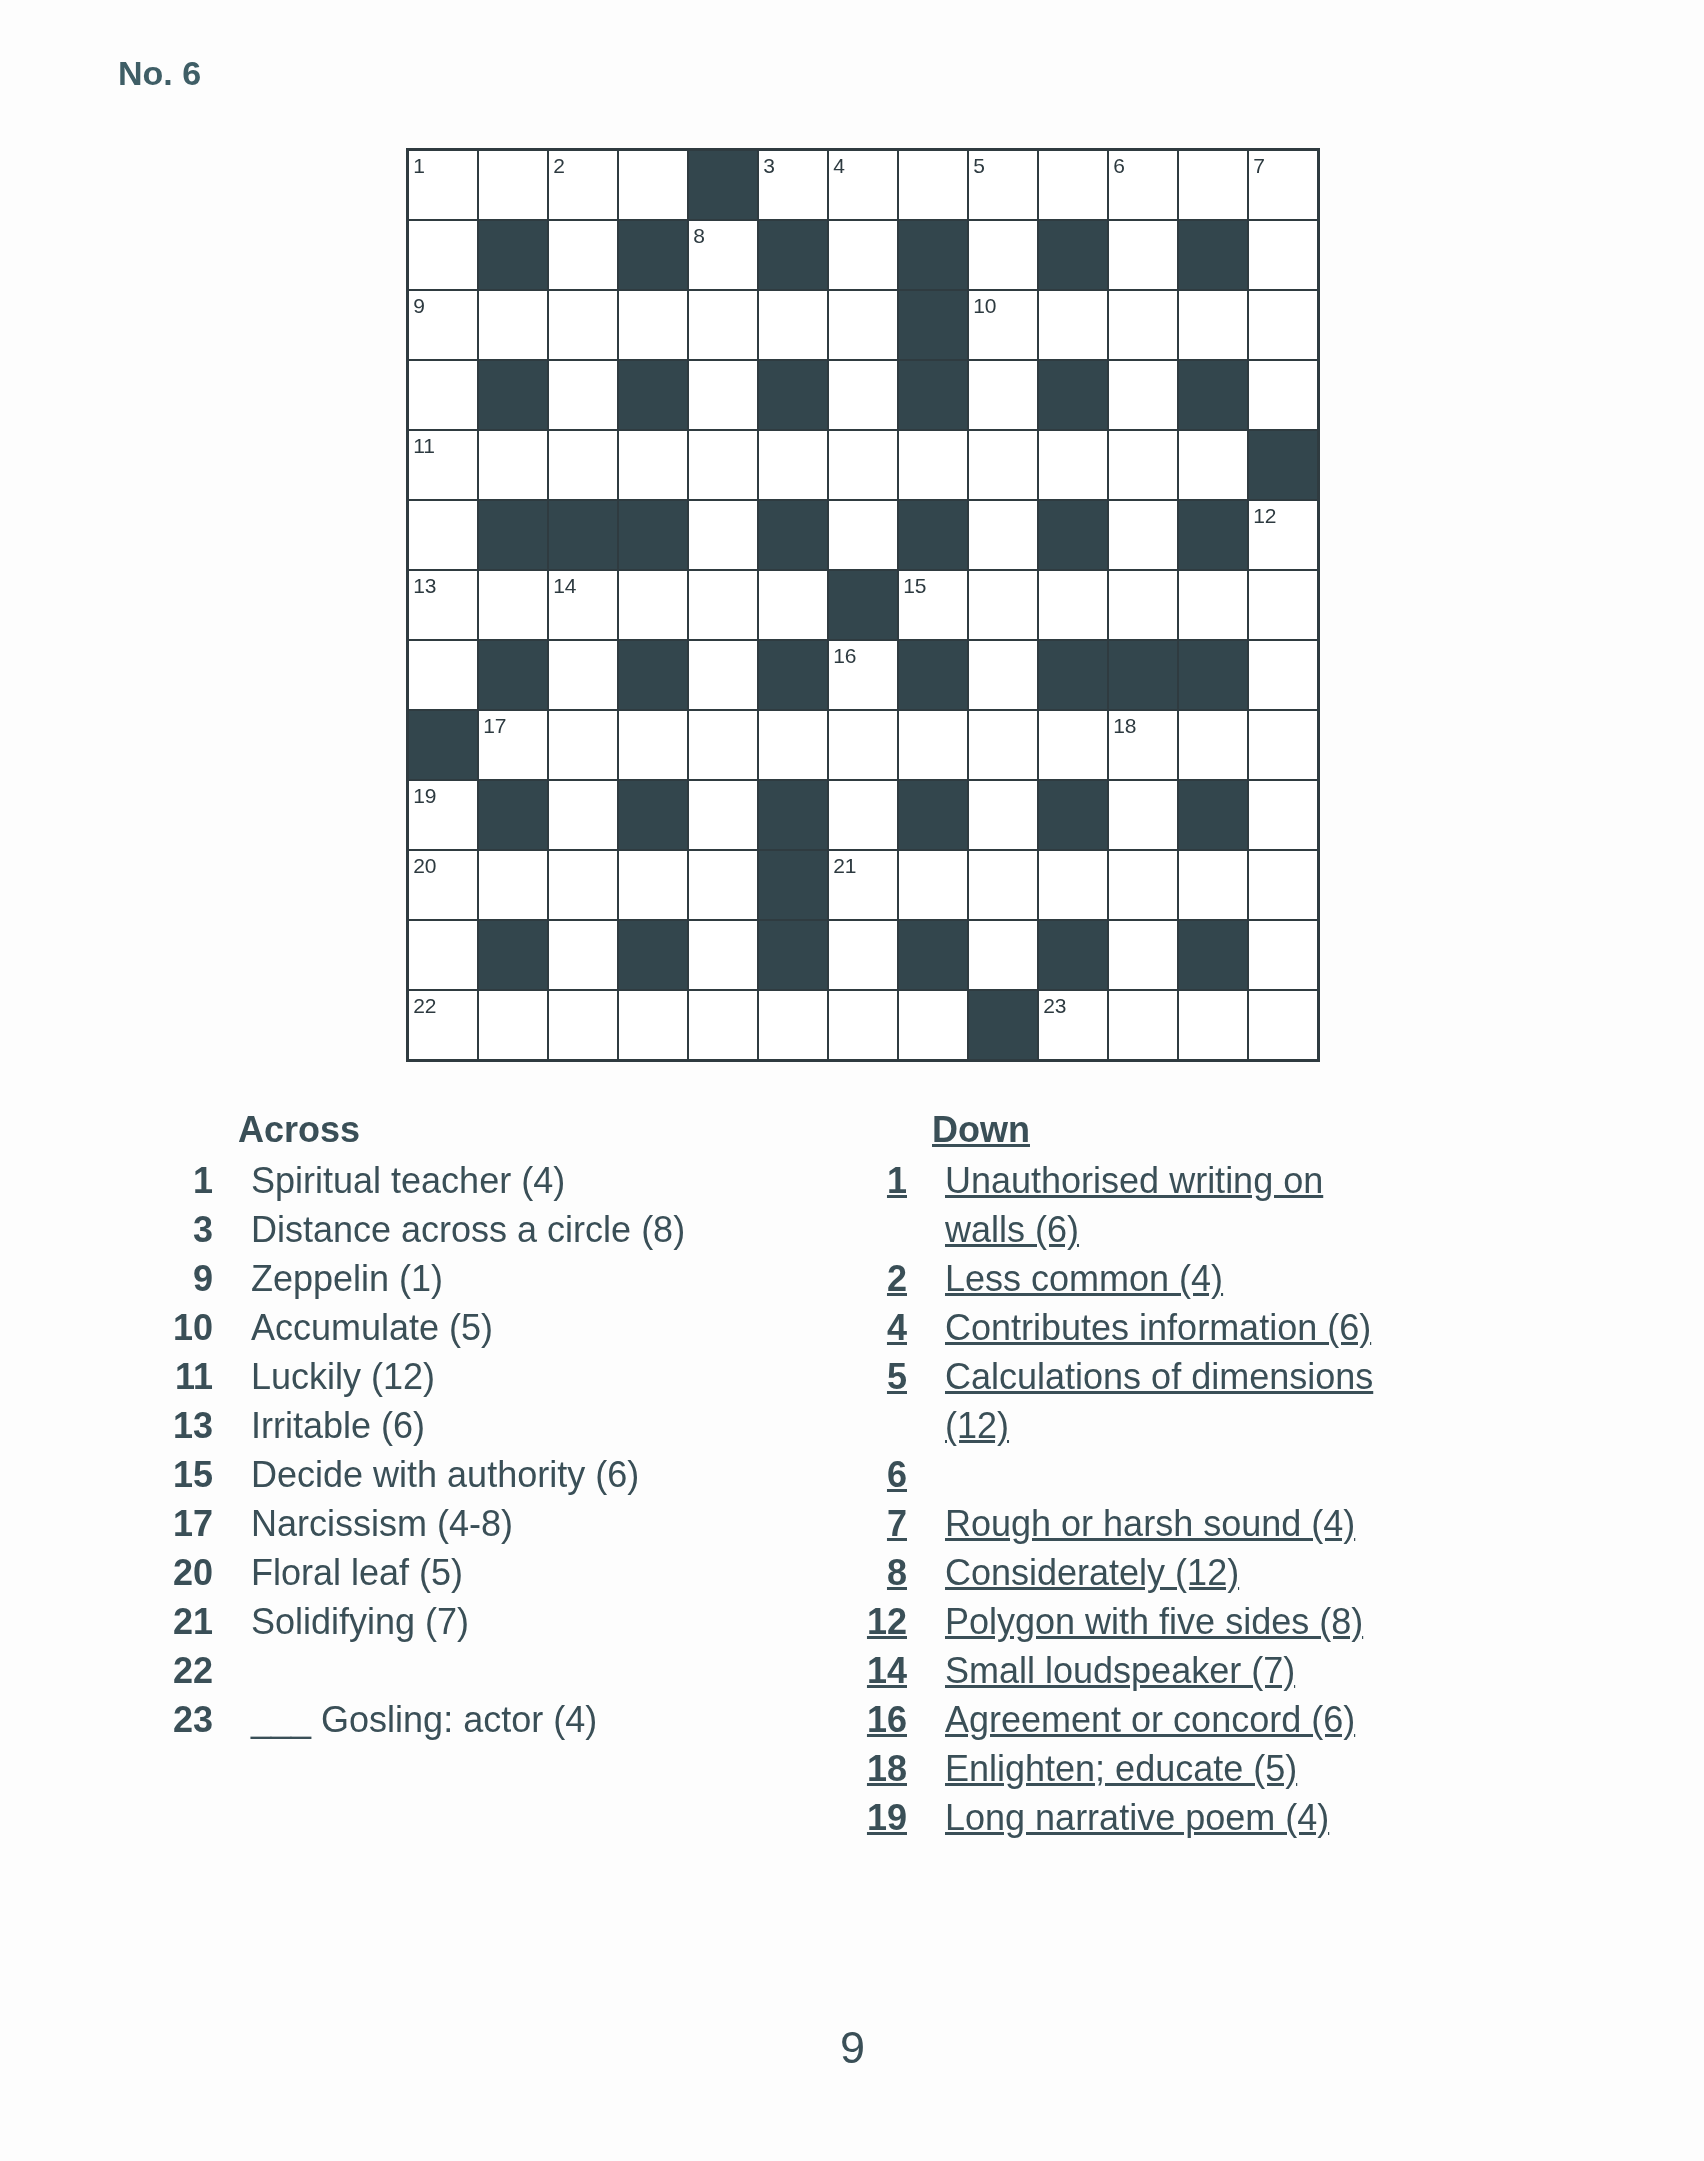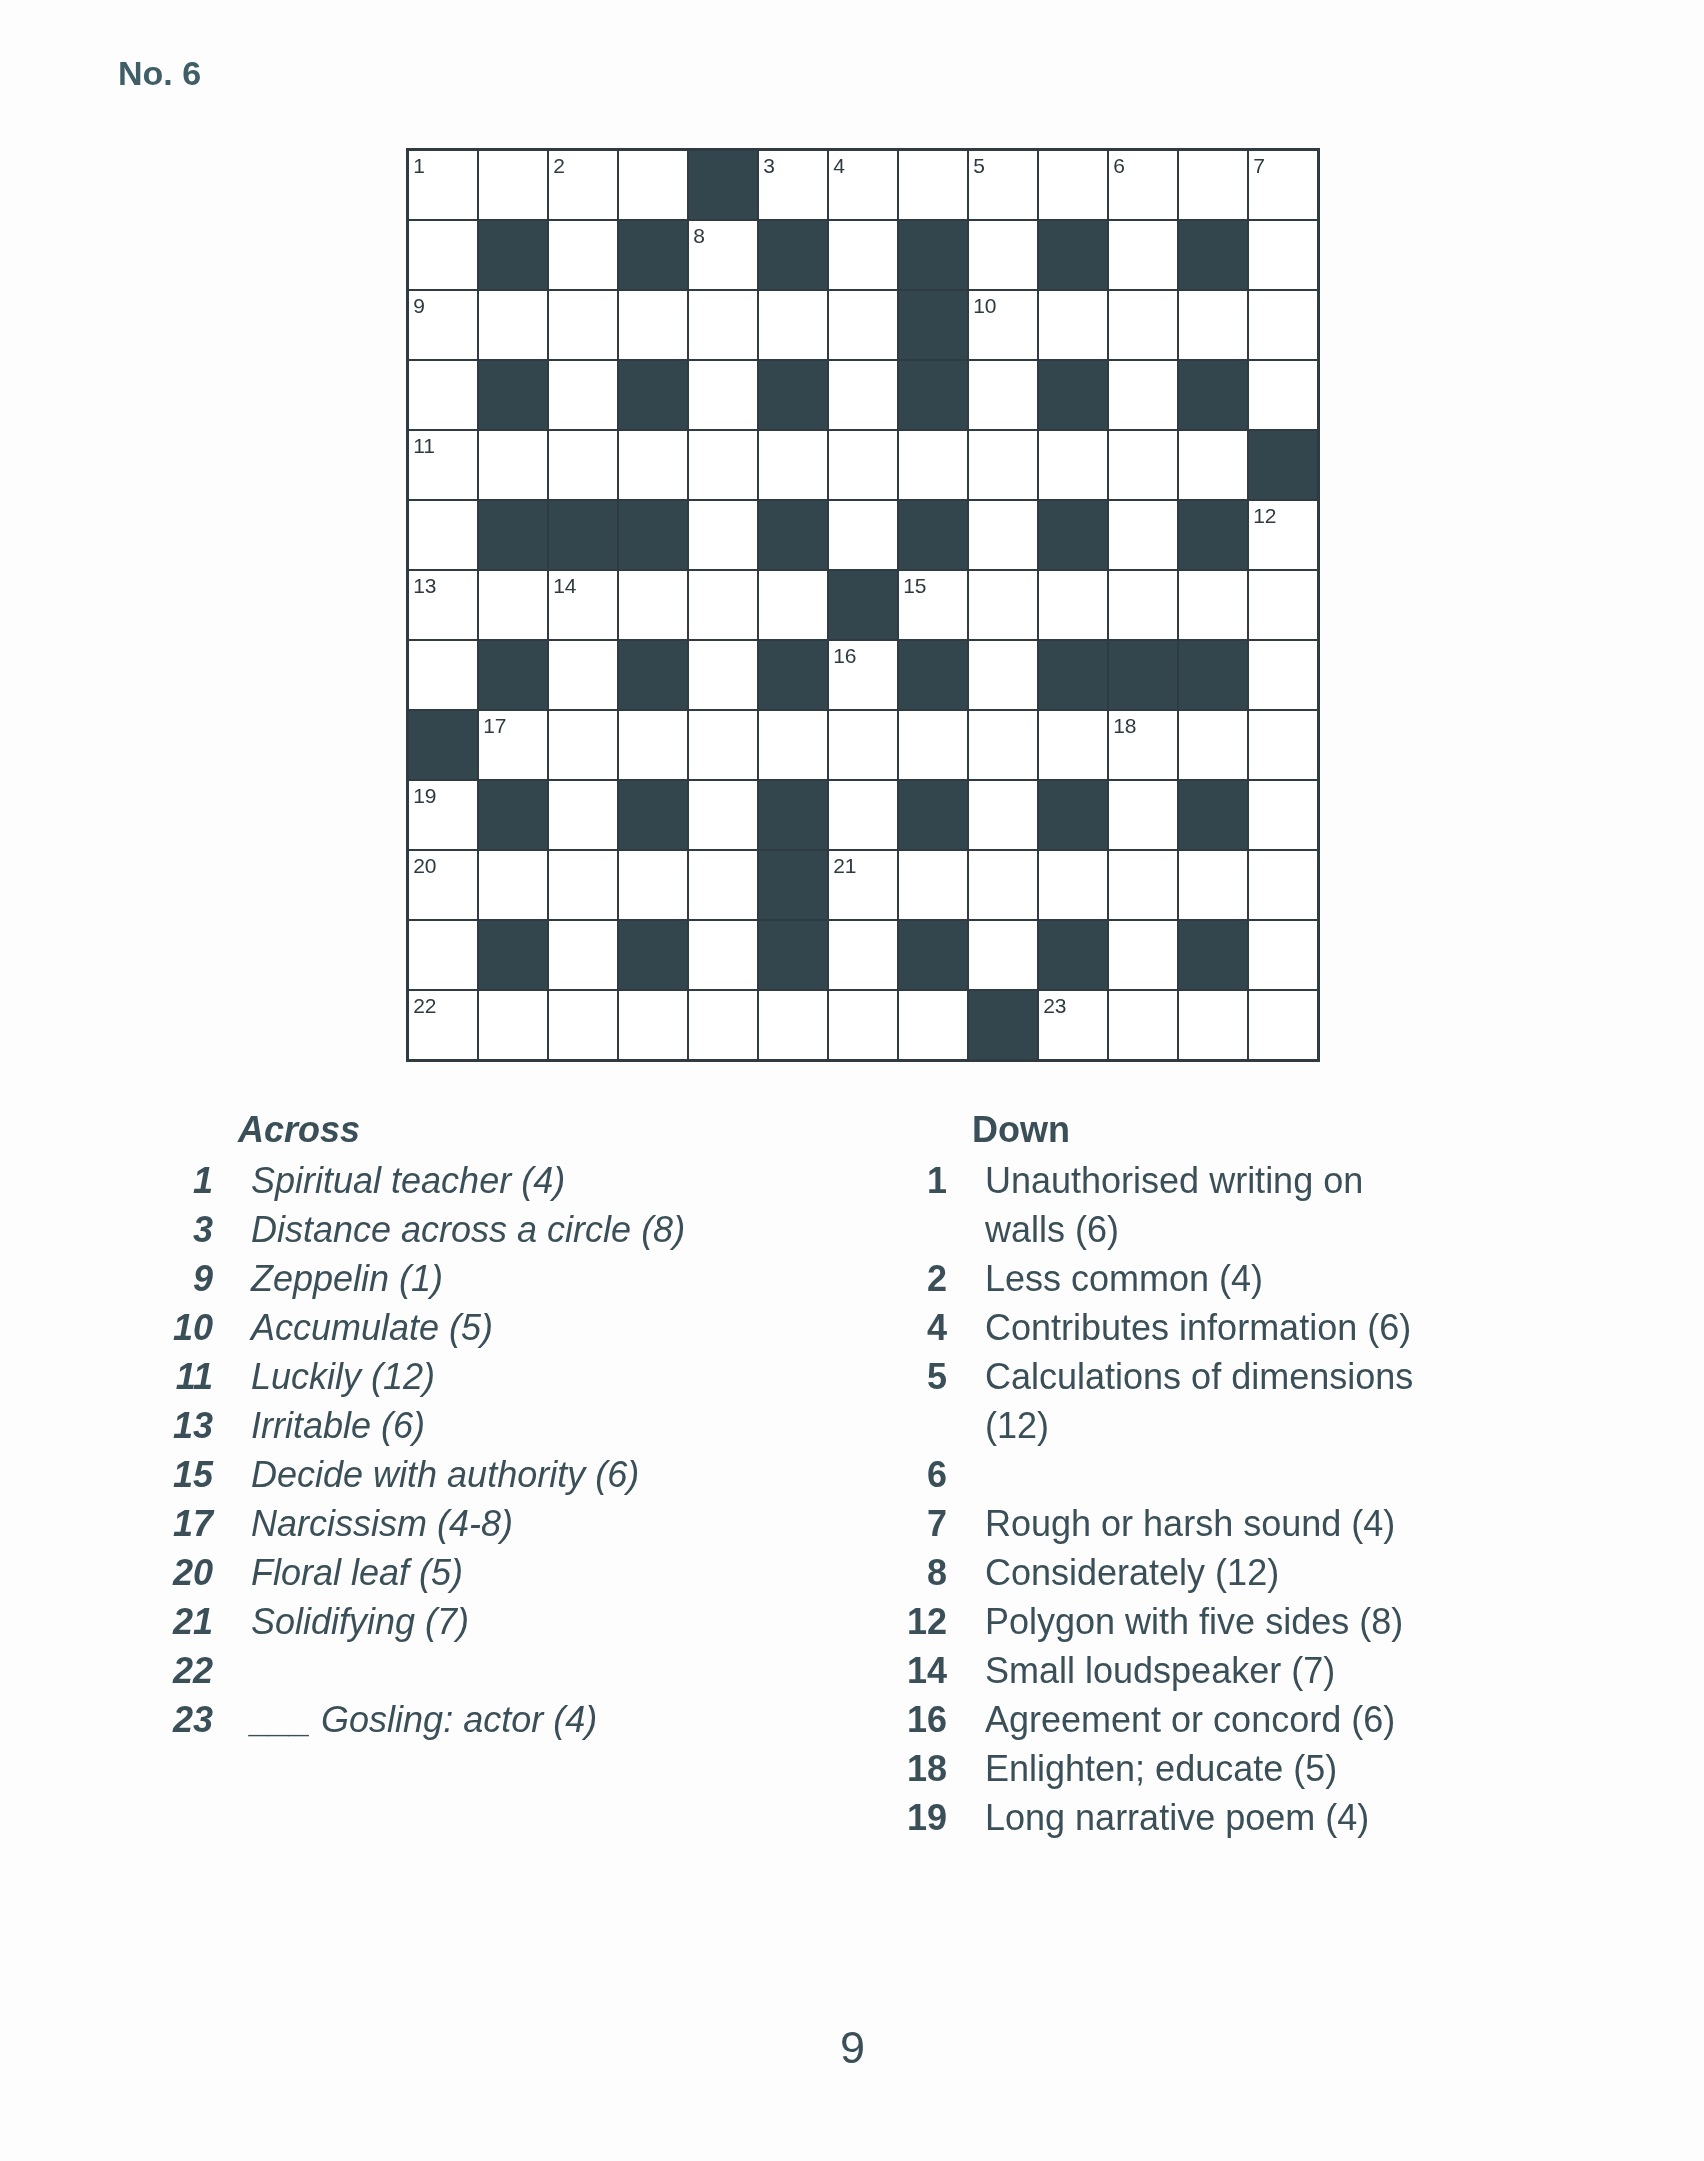--- a/index.html
+++ b/index.html
@@ -30,22 +30,22 @@
     border: 1px solid #2f3b40;
     background: #ffffff;
     position: relative;
   }
   .cell.black { background: #33464d; }
   .cell .num {
     position: absolute; left: 4.2px; top: 4.2px;
     font-size: 21px; color: #2d3a40; line-height: 1;
   }
   .clues { position: absolute; top: 1107px; }
-  .clues.across { left: 150px; font-style: italic; }
-  .clues.down { left: 884px; }
+  .clues.across { left: 150px; }
+  .clues.down { left: 844px; text-decoration: underline; }
   .clues h2 {
     margin: 0 0 4.2px 88px;
     font-size: 36px; font-weight: bold; color: #3a4f57;
     line-height: 45px;
   }
   .clue {
     display: flex; align-items: baseline;
     font-size: 36px; line-height: 49px;
   }
   .clue .cnum {

